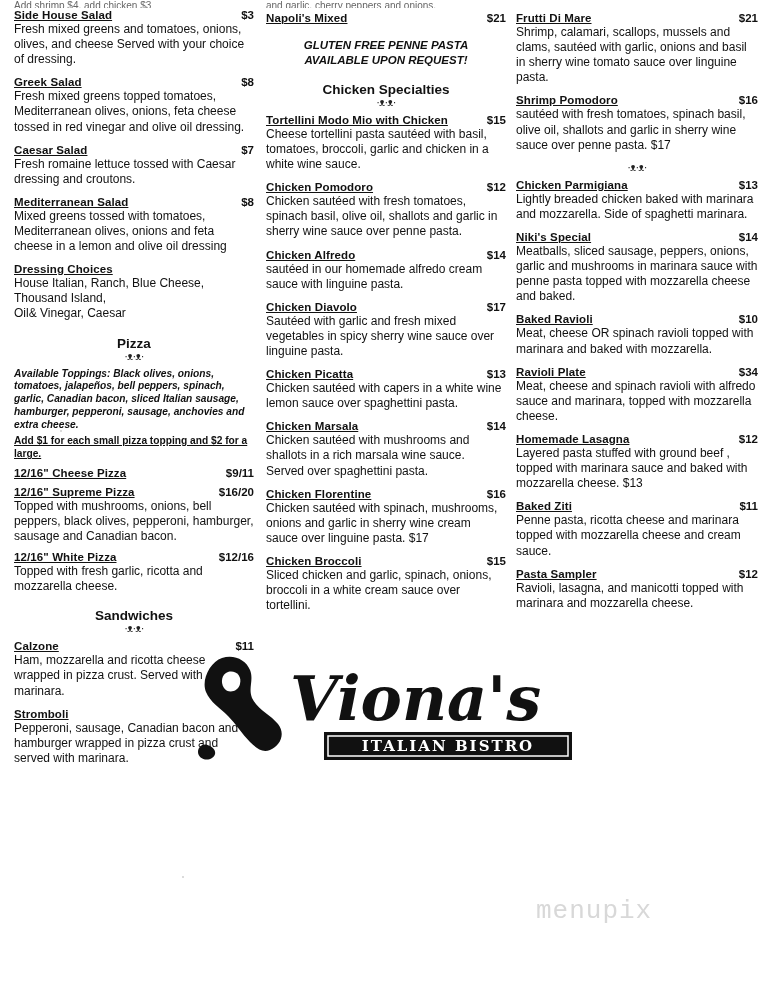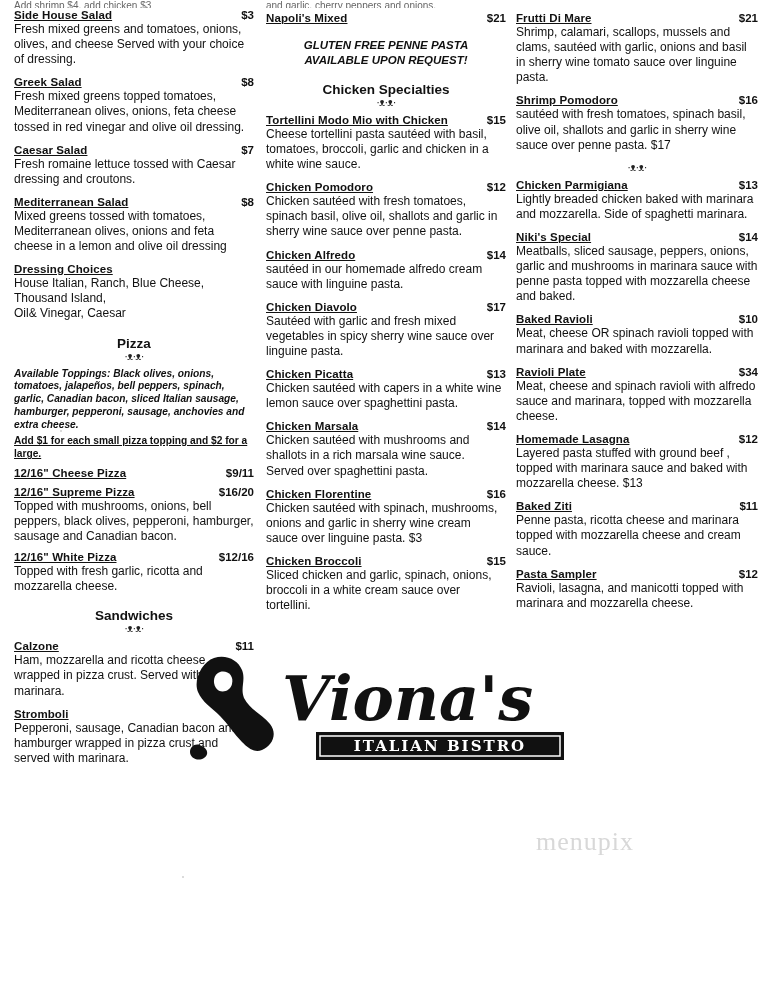--- a/index.html
+++ b/index.html
@@ -96,35 +96,35 @@
     font-style: italic;
     font-size: 11.5px;
     line-height: 1.3;
     margin: 14px 0 8px 0;
   }
   .pizza-list .item { margin-bottom: 7px; }
 
   
   .logo-wrap {
     position: absolute;
-    left: 184px;
+    left: 192px;
     top: 650px;
     width: 390px;
     height: 130px;
   }
   .logo-svg { display:block; }
 
   .watermark {
     position: absolute;
     left: 536px;
-    top: 827px;
+    top: 896px;
     font-size: 26px;
     letter-spacing: 1px;
     color: #d8d8d8;
-    font-family: Liberation Serif, serif;
+    font-family: Liberation Mono, monospace;
   }
   .speck {
     position: absolute;
     background: #cfcfcf;
     border-radius: 50%;
   }
 </style>
 </head>
 <body>
 
@@ -284,21 +284,21 @@
         <span class="item-name">Chicken Marsala</span>
         <span class="item-price">$14</span>
       </div>
       <div class="item-desc">Chicken sautéed with mushrooms and shallots in a rich marsala wine sauce. Served over spaghettini pasta.</div>
     </div>
     <div class="item">
       <div class="item-head">
         <span class="item-name">Chicken Florentine</span>
         <span class="item-price">$16</span>
       </div>
-      <div class="item-desc">Chicken sautéed with spinach, mushrooms, onions and garlic in sherry wine cream sauce over linguine pasta. $3</div>
+      <div class="item-desc">Chicken sautéed with spinach, mushrooms, onions and garlic in sherry wine cream sauce over linguine pasta. $17</div>
     </div>
     <div class="item">
       <div class="item-head">
         <span class="item-name">Chicken Broccoli</span>
         <span class="item-price">$15</span>
       </div>
       <div class="item-desc">Sliced chicken and garlic, spinach, onions, broccoli in a white cream sauce over tortellini.</div>
     </div>
   </div>
 

